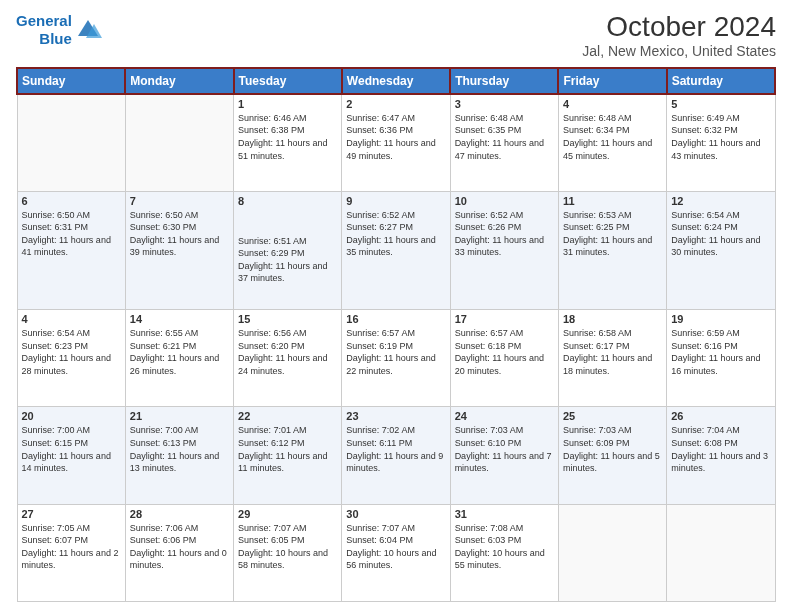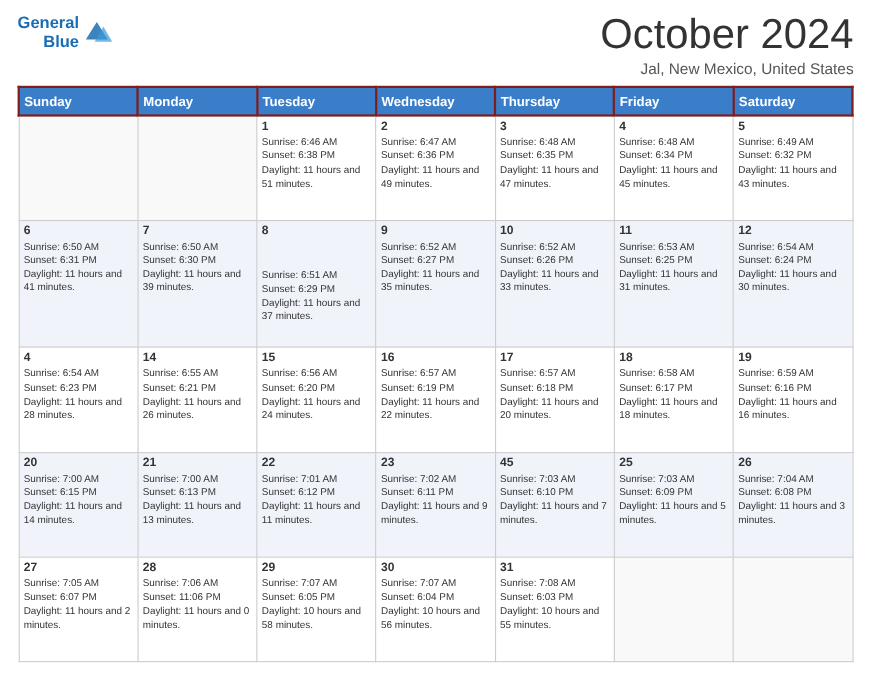--- a/index.html
+++ b/index.html
@@ -39,21 +39,21 @@
     }
     .logo-icon {
       width: 28px;
       height: 28px;
       margin-left: 2px;
     }
     .title-block {
       text-align: right;
     }
     .month-title {
-      font-size: 38px;
+      font-size: 28px;
       font-weight: normal;
       color: #333;
       line-height: 1.1;
     }
     .location {
       font-size: 14px;
       color: #555;
     }
     .calendar {
       flex: 1;
@@ -274,21 +274,21 @@
 Sunset: 6:12 PM
 Daylight: 11 hours and 11 minutes.</div>
           </td>
           <td>
             <span class="day-num">23</span>
             <div class="day-info" style="white-space: pre-line;">Sunrise: 7:02 AM
 Sunset: 6:11 PM
 Daylight: 11 hours and 9 minutes.</div>
           </td>
           <td>
-            <span class="day-num">45</span>
+            <span class="day-num">24</span>
             <div class="day-info" style="white-space: pre-line;">Sunrise: 7:03 AM
 Sunset: 6:10 PM
 Daylight: 11 hours and 7 minutes.</div>
           </td>
           <td>
             <span class="day-num">25</span>
             <div class="day-info" style="white-space: pre-line;">Sunrise: 7:03 AM
 Sunset: 6:09 PM
 Daylight: 11 hours and 5 minutes.</div>
           </td>
@@ -302,21 +302,21 @@
         <tr>
           <td>
             <span class="day-num">27</span>
             <div class="day-info" style="white-space: pre-line;">Sunrise: 7:05 AM
 Sunset: 6:07 PM
 Daylight: 11 hours and 2 minutes.</div>
           </td>
           <td>
             <span class="day-num">28</span>
             <div class="day-info" style="white-space: pre-line;">Sunrise: 7:06 AM
-Sunset: 11:06 PM
+Sunset: 6:06 PM
 Daylight: 11 hours and 0 minutes.</div>
           </td>
           <td>
             <span class="day-num">29</span>
             <div class="day-info" style="white-space: pre-line;">Sunrise: 7:07 AM
 Sunset: 6:05 PM
 Daylight: 10 hours and 58 minutes.</div>
           </td>
           <td>
             <span class="day-num">30</span>

